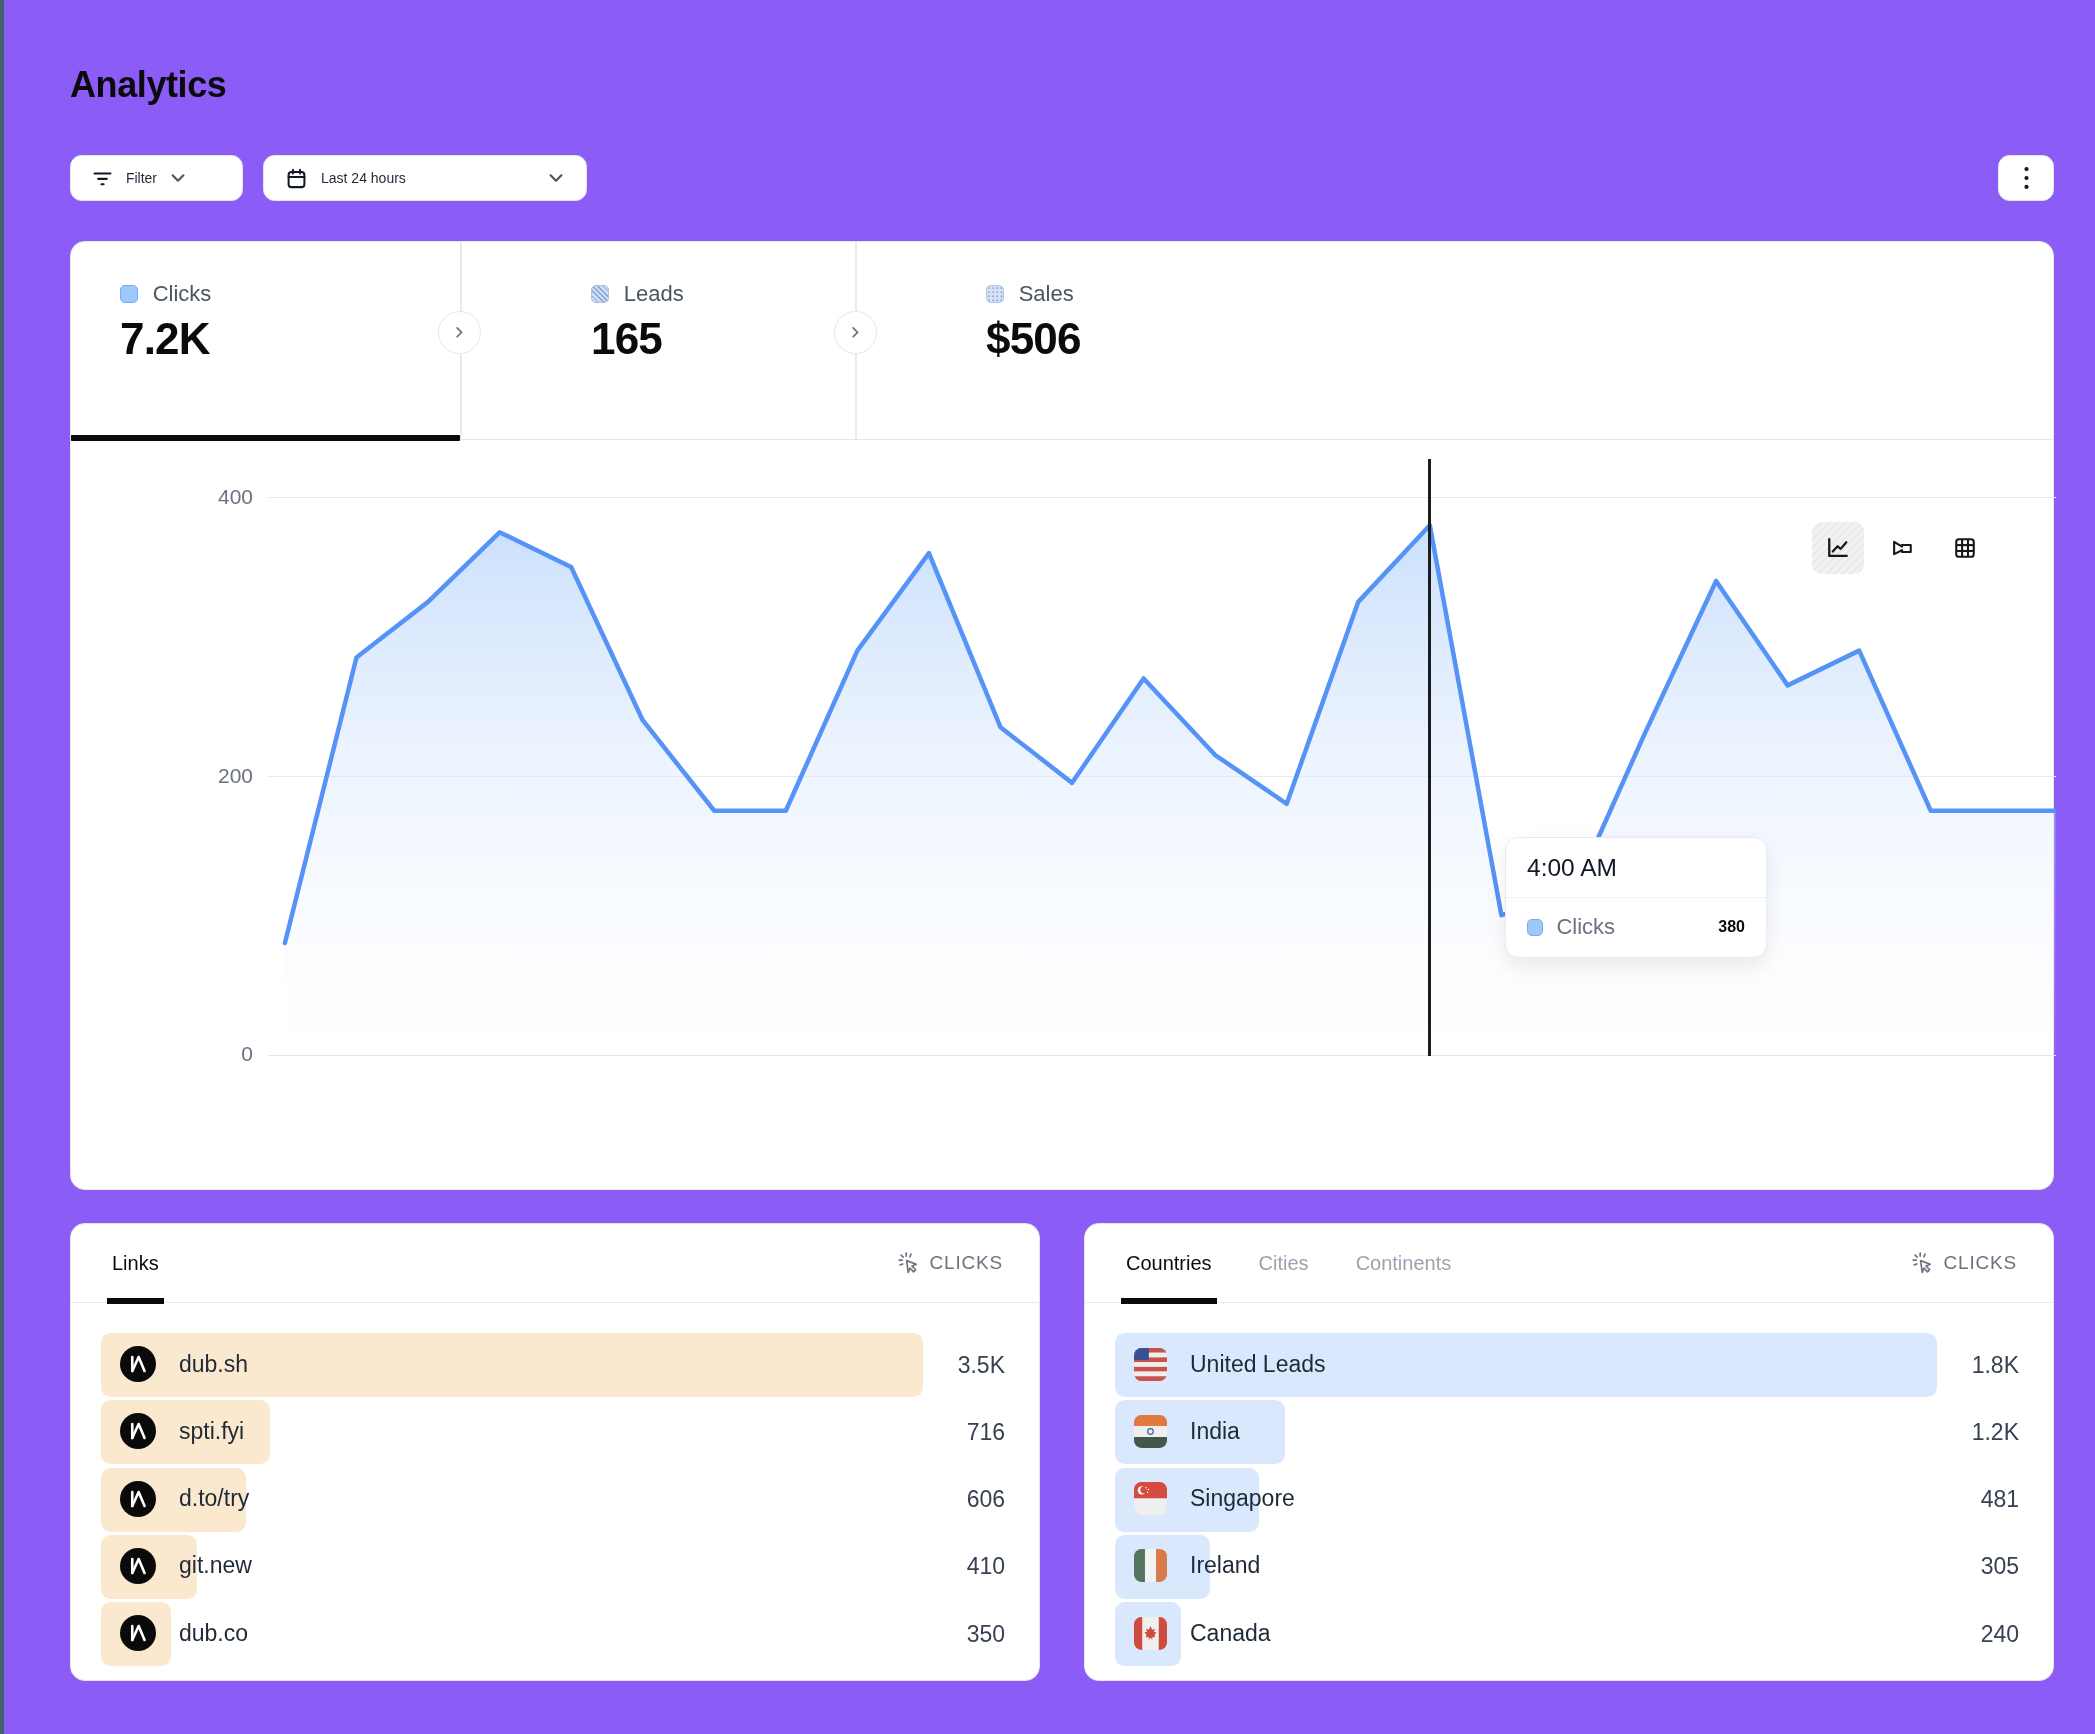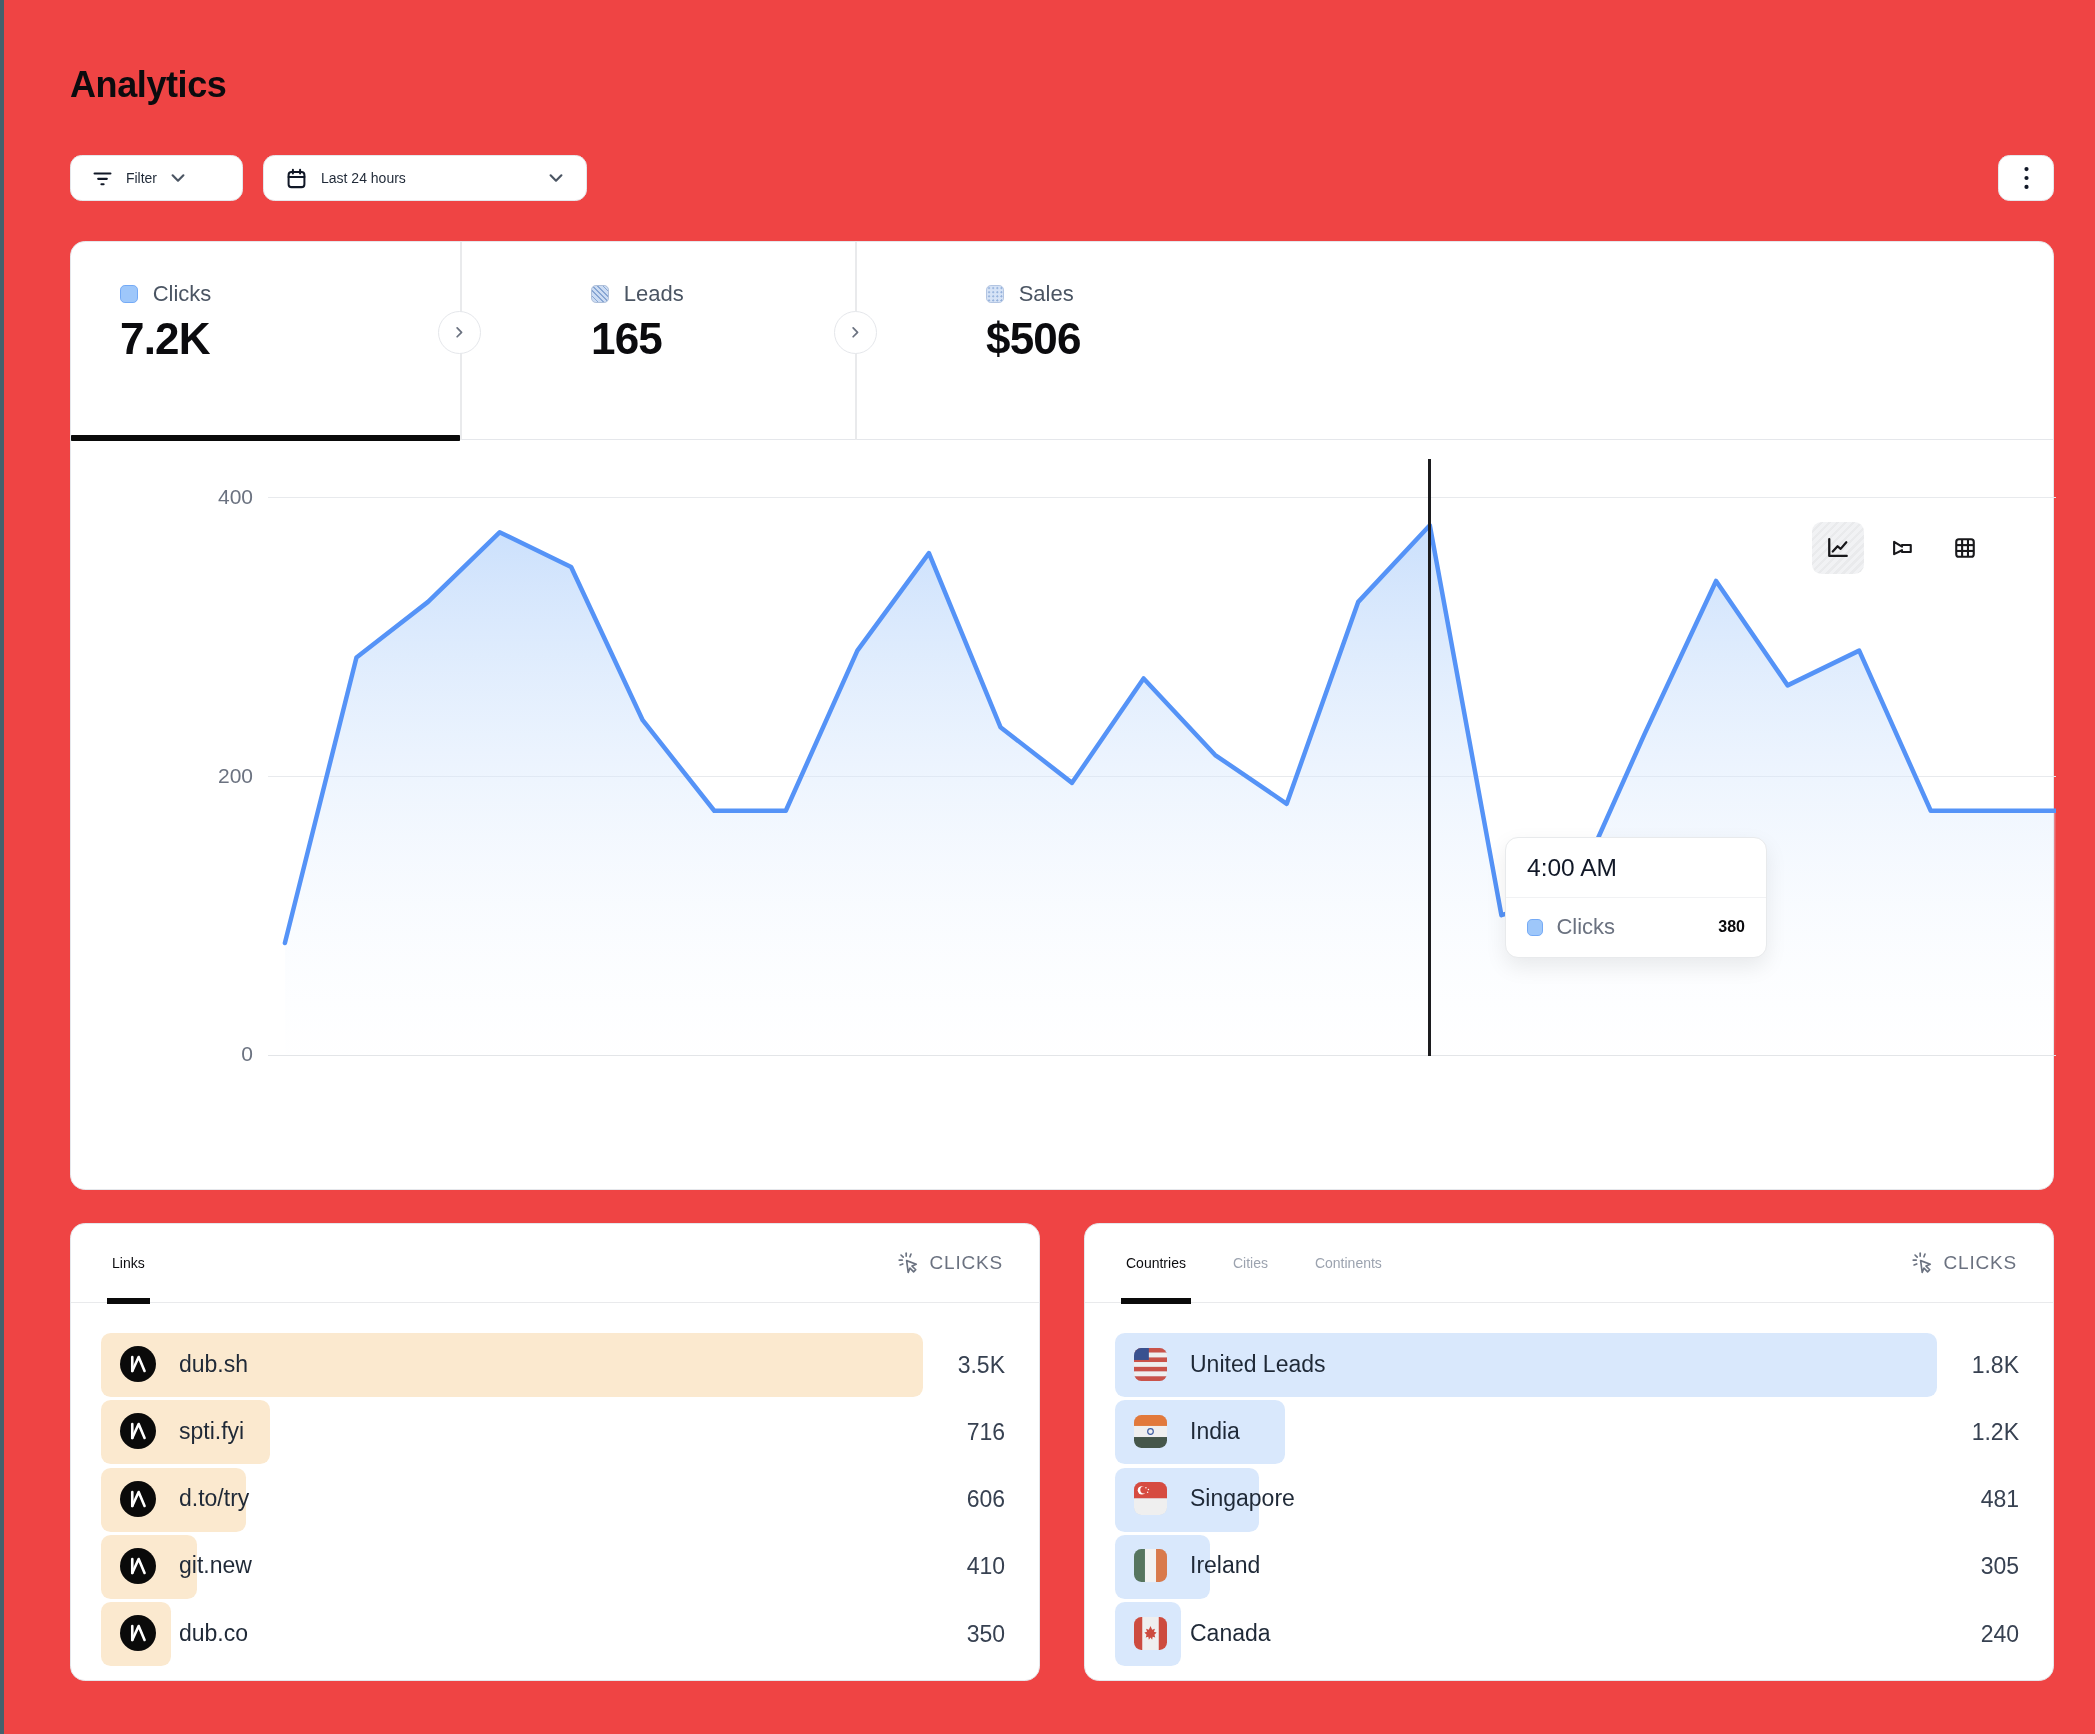--- a/index.html
+++ b/index.html
@@ -1,17 +1,17 @@
 <!DOCTYPE html>
 <html style="font-size:13px"><head>
 <meta charset="utf-8">
 <style>
   * { margin:0; padding:0; box-sizing:border-box; }
   body { background:#ffffff; font-family:"Liberation Sans", sans-serif; }
-  .page { position:relative; width:2096px; height:1735px; background:#ef4444; overflow:hidden; }
+  .page { position:relative; width:2096px; height:1735px; background:#8b5cf6; overflow:hidden; }
   .edge-strip { position:absolute; left:0; top:0; width:4.1px; height:1735px; background:#45616C; }
 
   .page-title { position:absolute; left:70px; top:64px; font-size:36px; font-weight:700; color:#0b0b0e; letter-spacing:-0.4px; }
 
   .btn { position:absolute; height:46px; background:#fff; border:1.6px solid #e5e7eb; border-radius:11.5px;
          display:flex; align-items:center; color:#1f2937; font-size:14px; font-weight:500; cursor:pointer; }
   .btn svg { flex:none; }
   #filter-btn { left:70px; top:155px; width:173px; padding:0 19.6px; gap:12.3px; }
   #date-btn { left:263px; top:155px; width:324px; padding:0 21px; gap:13px; }
   #date-btn .spacer { flex:1; }
@@ -55,21 +55,21 @@
   .tooltip-header { padding:16.4px 21px 14.7px; font-size:24.5px; font-weight:500; color:#111827; border-bottom:1.6px solid #f1f2f4; }
   .tooltip-row { padding:16.4px 21px; display:flex; align-items:center; gap:13px; }
   .tooltip-row .tt-label { font-size:22px; color:#6b7280; }
   .tooltip-row .tt-value { margin-left:auto; font-size:16px; font-weight:700; color:#0b0b0e; }
 
   .panel { position:absolute; top:1223px; width:970px; height:458px; background:#fff; border:1.6px solid #e5e7eb; border-radius:14.7px; }
   #links-panel { left:70px; }
   #countries-panel { left:1084px; }
   .panel-header { position:relative; height:79px; border-bottom:1.6px solid #e9eaec; display:flex; align-items:center; padding:0 36px 0 41px; }
   .panel-tabs { display:flex; gap:47px; height:100%; align-items:center; }
-  .panel-tab { position:relative; font-size:14px; color:#9ca3af; height:100%; display:flex; align-items:center; cursor:pointer; }
+  .panel-tab { position:relative; font-size:20px; color:#9ca3af; height:100%; display:flex; align-items:center; cursor:pointer; }
   .panel-tab.active { color:#0b0b0e; font-weight:500; }
   .panel-tab.active::after { content:""; position:absolute; left:-4.9px; right:-4.9px; bottom:-1.6px; height:5.7px; background:#0a0a0a; }
   .metric-label { margin-left:auto; display:flex; align-items:center; gap:8.2px; font-size:19px; letter-spacing:0.8px;
                   color:#6b7280; font-weight:500; }
   .rows { position:absolute; left:30px; right:34px; top:109px; }
   .panel-row { position:relative; height:64px; margin-bottom:3.3px; cursor:pointer; }
   .row-bar { position:absolute; left:0; top:0; height:64px; border-radius:9.8px; }
   .bar-orange { background:#FBE9CF; }
   .bar-blue { background:#D9E8FC; }
   .row-content { position:absolute; left:19px; top:0; height:62px; display:flex; align-items:center; gap:23px; }

